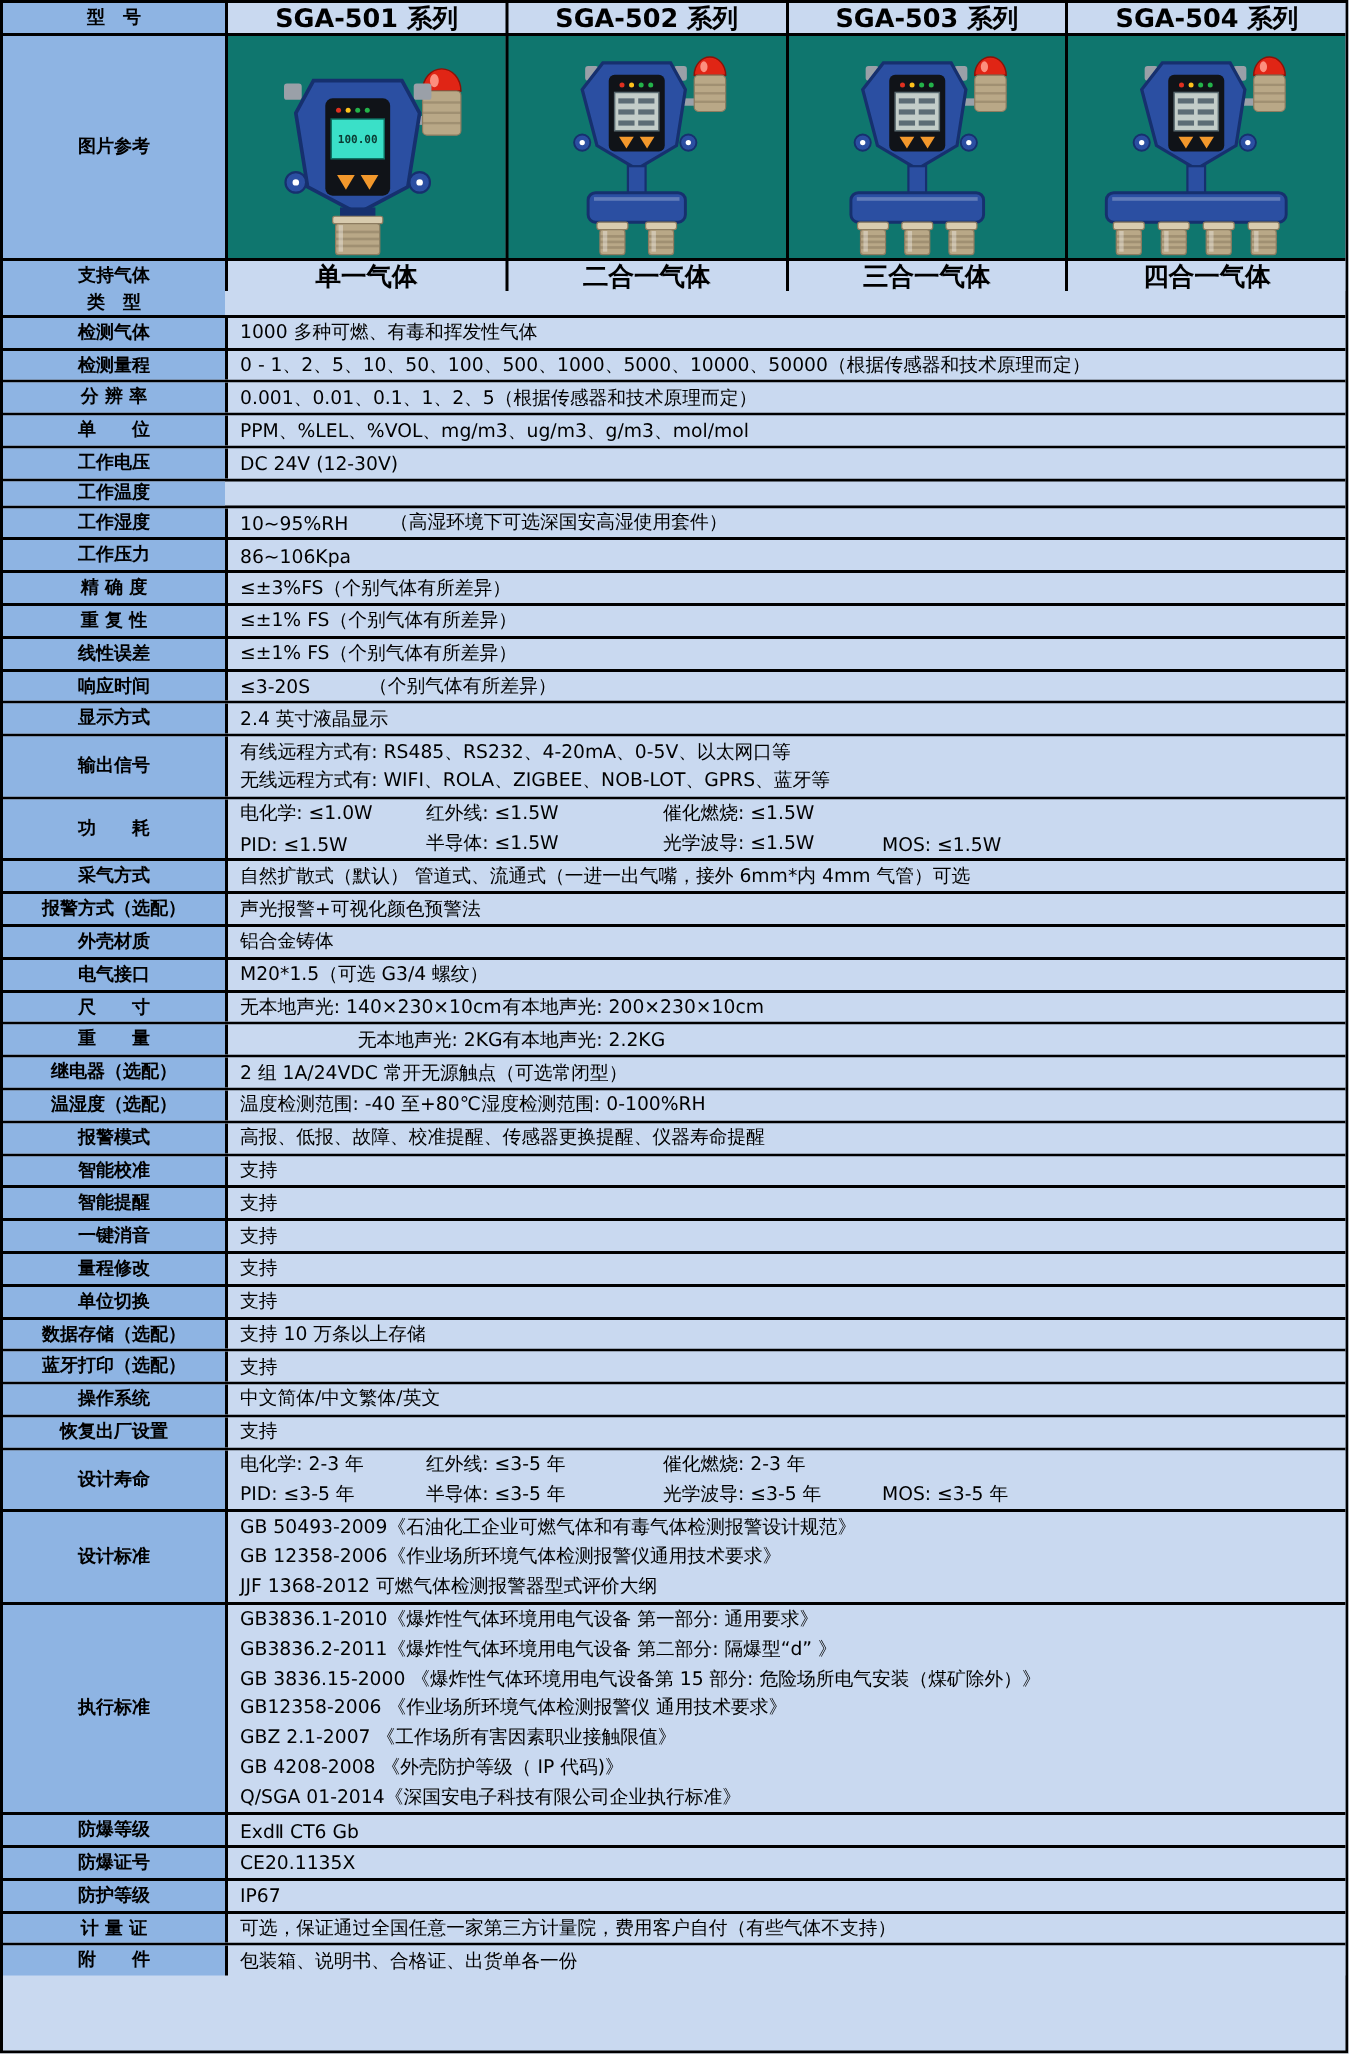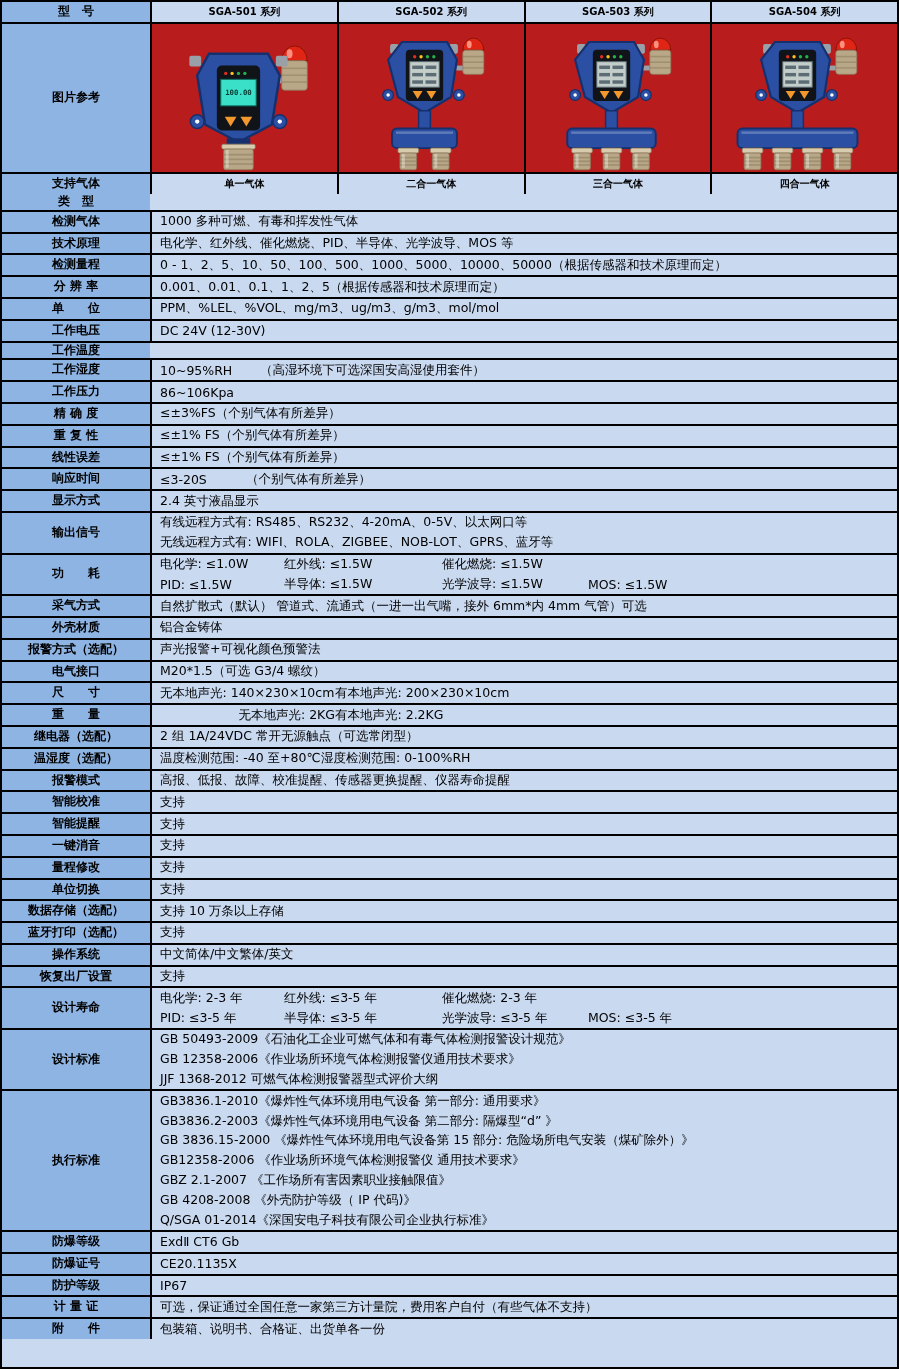--- a/index.html
+++ b/index.html
@@ -18,27 +18,27 @@
     display:flex;align-items:center;justify-content:center;
     font-weight:bold;font-size:12px;text-align:center;white-space:pre;line-height:1.15;
     padding:1px 2px;
   }
   .vcell{flex:1 1 0;background:var(--value-bg,#c9d9f0);display:flex;flex-direction:column;justify-content:center;}
   .vline{min-height:19.8px;display:flex;align-items:center;padding-left:8px;font-size:12.5px;white-space:nowrap;}
   .vline span{display:inline-block;}
   .hcell{
     flex:1 1 0;background:var(--value-bg,#c9d9f0);height:20px;
     display:flex;align-items:center;justify-content:center;
-    font-weight:bold;font-size:10px;
+    font-weight:bold;font-size:17px;
   }
   .header-row .label{height:20px;}
   .gas-row .label{height:20px;}
   .image-row{height:148px;}
   .image-row .label{height:auto;}
-  .devcell{flex:1 1 0;background:#b91c1c;display:flex;align-items:center;justify-content:center;}
+  .devcell{flex:1 1 0;background:#0f766e;display:flex;align-items:center;justify-content:center;}
   .devcell svg{width:100%;height:100%;display:block;}
 </style>
 </head>
 <body>
 
 <div id="spec-table">
 
   <div class="row header-row">
     <div class="cell label">型　号</div>
     <div class="cell hcell">SGA-501 系列</div>
@@ -258,28 +258,20 @@
       </div>
       <div class="row">
         <div class="cell label">检测气体</div>
         <div class="cell vcell">
           <div class="vline">
             <span>1000 多种可燃、有毒和挥发性气体</span>
           </div>
         </div>
       </div>
       <div class="row">
-        <div class="cell label">技术原理</div>
-        <div class="cell vcell">
-          <div class="vline">
-            <span>电化学、红外线、催化燃烧、PID、半导体、光学波导、MOS 等</span>
-          </div>
-        </div>
-      </div>
-      <div class="row">
         <div class="cell label">检测量程</div>
         <div class="cell vcell">
           <div class="vline">
             <span>0 - 1、2、5、10、50、100、500、1000、5000、10000、50000（根据传感器和技术原理而定）</span>
           </div>
         </div>
       </div>
       <div class="row">
         <div class="cell label">分 辨 率</div>
         <div class="cell vcell">
@@ -394,32 +386,32 @@
       </div>
       <div class="row">
         <div class="cell label">采气方式</div>
         <div class="cell vcell">
           <div class="vline">
             <span>自然扩散式（默认） 管道式、流通式（一进一出气嘴，接外 6mm*内 4mm 气管）可选</span>
           </div>
         </div>
       </div>
       <div class="row">
+        <div class="cell label">报警方式（选配）</div>
+        <div class="cell vcell">
+          <div class="vline">
+            <span>声光报警+可视化颜色预警法</span>
+          </div>
+        </div>
+      </div>
+      <div class="row">
         <div class="cell label">外壳材质</div>
         <div class="cell vcell">
           <div class="vline">
             <span>铝合金铸体</span>
-          </div>
-        </div>
-      </div>
-      <div class="row">
-        <div class="cell label">报警方式（选配）</div>
-        <div class="cell vcell">
-          <div class="vline">
-            <span>声光报警+可视化颜色预警法</span>
           </div>
         </div>
       </div>
       <div class="row">
         <div class="cell label">电气接口</div>
         <div class="cell vcell">
           <div class="vline">
             <span>M20*1.5（可选 G3/4 螺纹）</span>
           </div>
         </div>
@@ -569,21 +561,21 @@
           </div>
         </div>
       </div>
       <div class="row">
         <div class="cell label">执行标准</div>
         <div class="cell vcell">
           <div class="vline">
             <span>GB3836.1-2010《爆炸性气体环境用电气设备 第一部分: 通用要求》</span>
           </div>
           <div class="vline">
-            <span>GB3836.2-2003《爆炸性气体环境用电气设备 第二部分: 隔爆型“d” 》</span>
+            <span>GB3836.2-2011《爆炸性气体环境用电气设备 第二部分: 隔爆型“d” 》</span>
           </div>
           <div class="vline">
             <span>GB 3836.15-2000 《爆炸性气体环境用电气设备第 15 部分: 危险场所电气安装（煤矿除外）》</span>
           </div>
           <div class="vline">
             <span>GB12358-2006 《作业场所环境气体检测报警仪 通用技术要求》</span>
           </div>
           <div class="vline">
             <span>GBZ 2.1-2007 《工作场所有害因素职业接触限值》</span>
           </div>

